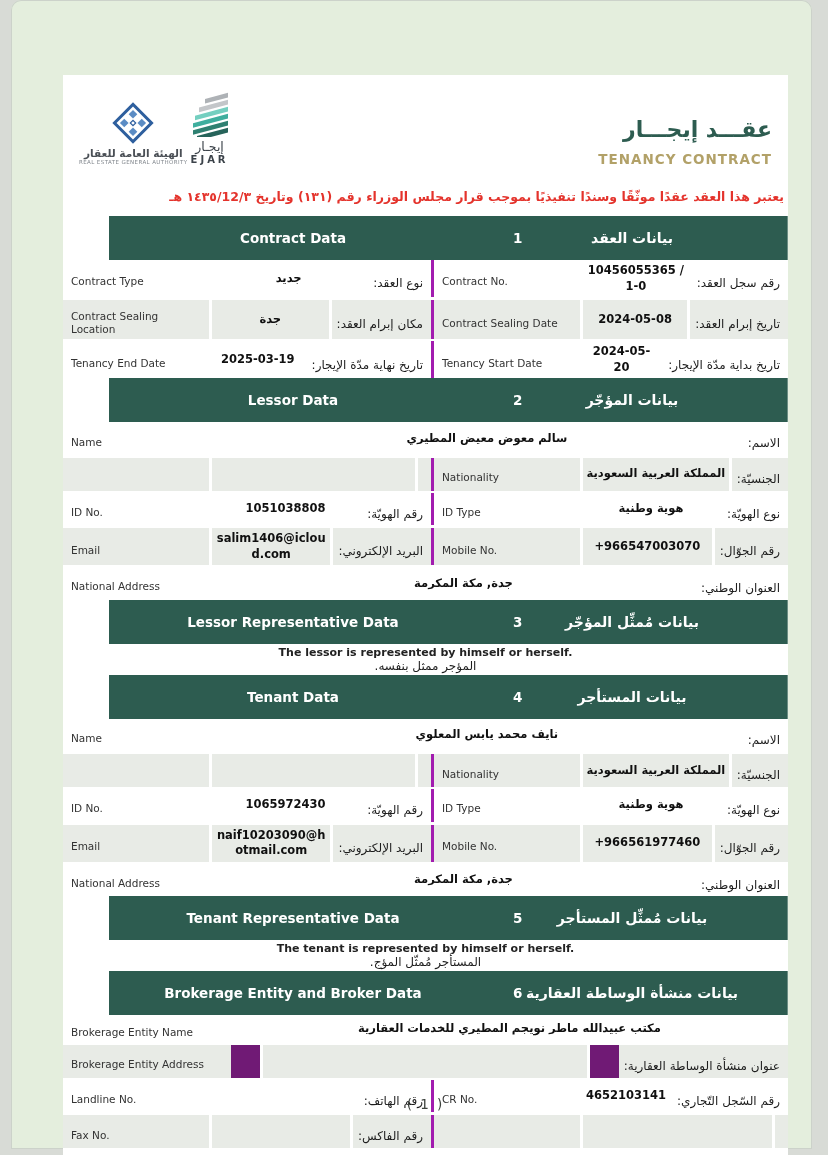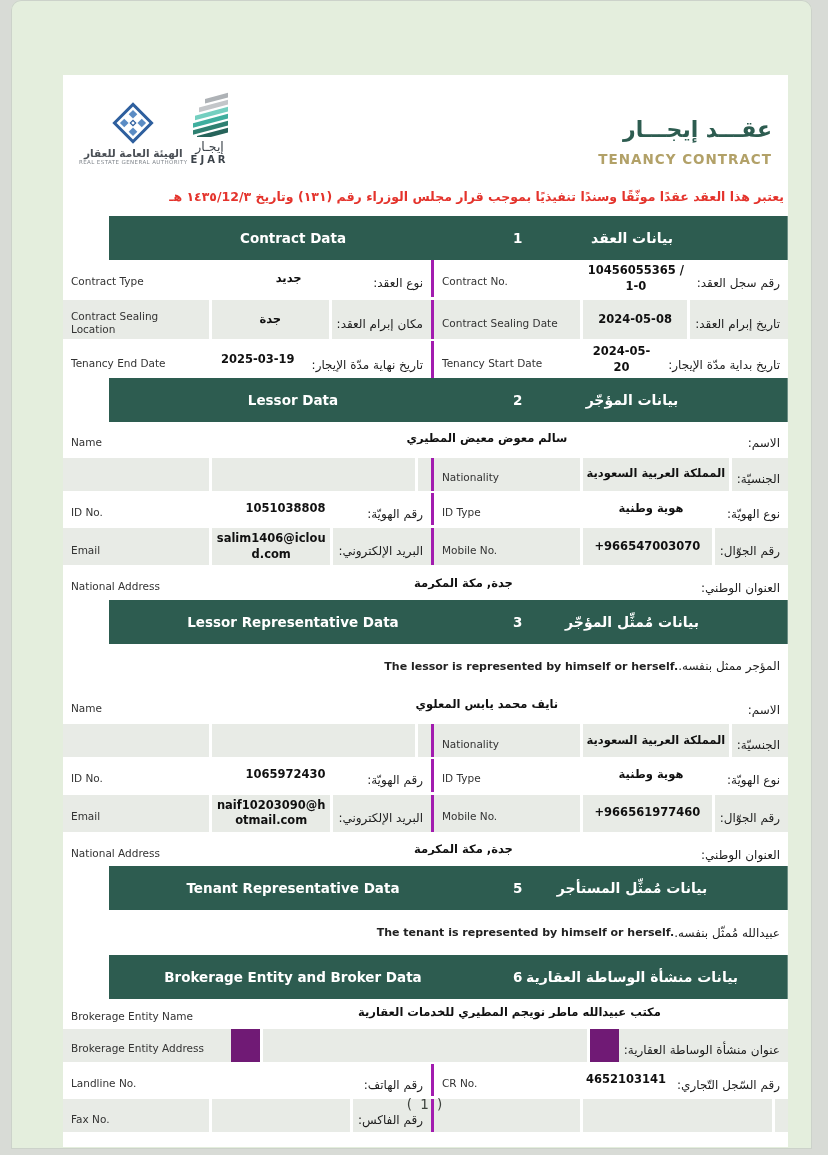--- a/index.html
+++ b/index.html
@@ -53,21 +53,21 @@
   .cell > span{display:flex;align-items:center;box-sizing:border-box;min-height:100%;}
   .en{flex:0 0 146px;padding:10px 4px 3px 8px;font-size:10.5px;color:#333;line-height:1.25;}
   .val{flex:1;justify-content:center;text-align:center;font-weight:bold;font-size:11.5px;color:#101010;
        padding:3px 3px;overflow-wrap:anywhere;line-height:1.35;border-left:3px solid #fff;border-right:3px solid #fff;}
   .ar{flex:0 0 auto;max-width:168px;padding:14px 8px 3px 5px;font-size:12px;color:#1d1d1d;
       justify-content:flex-end;text-align:right;direction:rtl;line-height:1.3;}
   .cell-full .en{flex:0 0 168px;}
   .cell-full .val{max-width:330px;margin:0 auto;border:none;text-align:right;}
   .row.shaded .cell-full .val{border-left:3px solid #fff;border-right:3px solid #fff;}
   .cell-full .ar{max-width:220px;}
-  .row.note{justify-content:flex-end;align-items:center;padding:9px 8px;min-height:27px;}
+  .row.note{justify-content:flex-start;align-items:center;padding:2px 8px;min-height:27px;flex-direction:column;}
   .note-en{font-size:11px;font-weight:bold;color:#222;}
   .note-ar{font-size:12px;color:#1d1d1d;direction:rtl;}
   
   .page-num{
     position:absolute;left:52px;top:1096px;width:725px;text-align:center;
     font-size:13.5px;color:#3d423d;letter-spacing:2px;font-weight:500;
   }
 </style>
 </head>
 <body>
@@ -242,20 +242,27 @@
             <div class="sh-left">Lessor Representative Data</div>
             <div class="sh-right">
               <span>بيانات مُمثِّل المؤجّر</span>
               <span class="sh-num">3</span>
             </div>
           </div>
           <div class="row note">
             <span class="note-en">The lessor is represented by himself or herself.</span>
             <span class="note-ar">المؤجر ممثل بنفسه.</span>
           </div>
+          <div class="sec-header">
+            <div class="sh-left">Tenant Data</div>
+            <div class="sh-right">
+              <span>بيانات المستأجر</span>
+              <span class="sh-num">4</span>
+            </div>
+          </div>
           <div class="row">
             <div class="cell cell-full">
               <span class="en">Name</span>
               <span class="val">نايف محمد يابس المعلوي</span>
               <span class="ar">الاسم:</span>
             </div>
           </div>
           <div class="row shaded">
             <div class="half lhalf">
               <div class="cell">
@@ -313,21 +320,21 @@
           </div>
           <div class="sec-header">
             <div class="sh-left">Tenant Representative Data</div>
             <div class="sh-right">
               <span>بيانات مُمثِّل المستأجر</span>
               <span class="sh-num">5</span>
             </div>
           </div>
           <div class="row note">
             <span class="note-en">The tenant is represented by himself or herself.</span>
-            <span class="note-ar">عبيدالله مُمثّل بنفسه.</span>
+            <span class="note-ar">المستأجر مُمثّل المؤج.</span>
           </div>
           <div class="sec-header">
             <div class="sh-left">Brokerage Entity and Broker Data</div>
             <div class="sh-right">
               <span>بيانات منشأة الوساطة العقارية</span>
               <span class="sh-num">6</span>
             </div>
           </div>
           <div class="row">
             <div class="cell cell-full">

